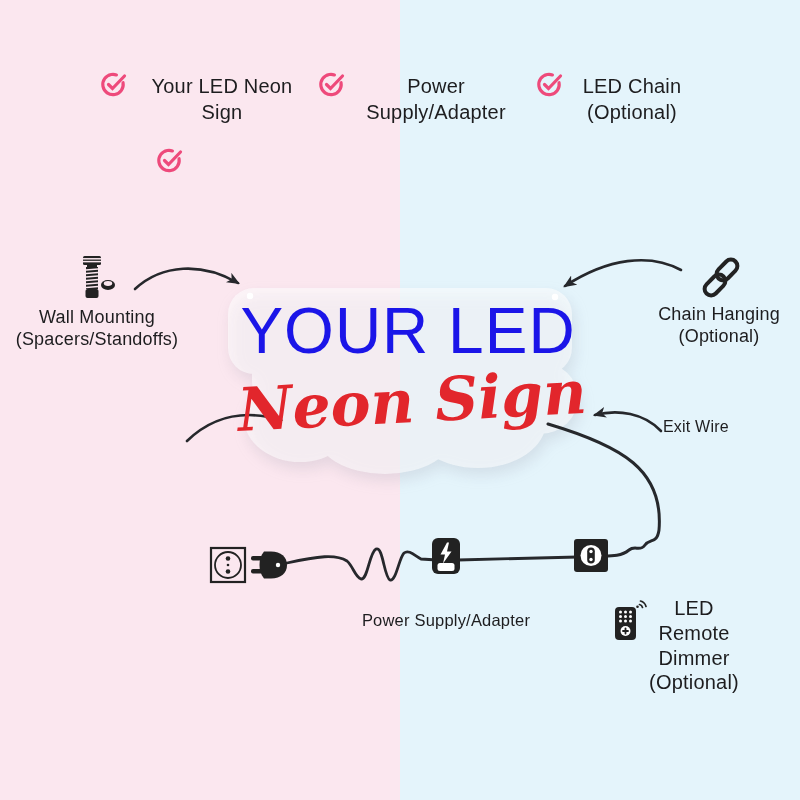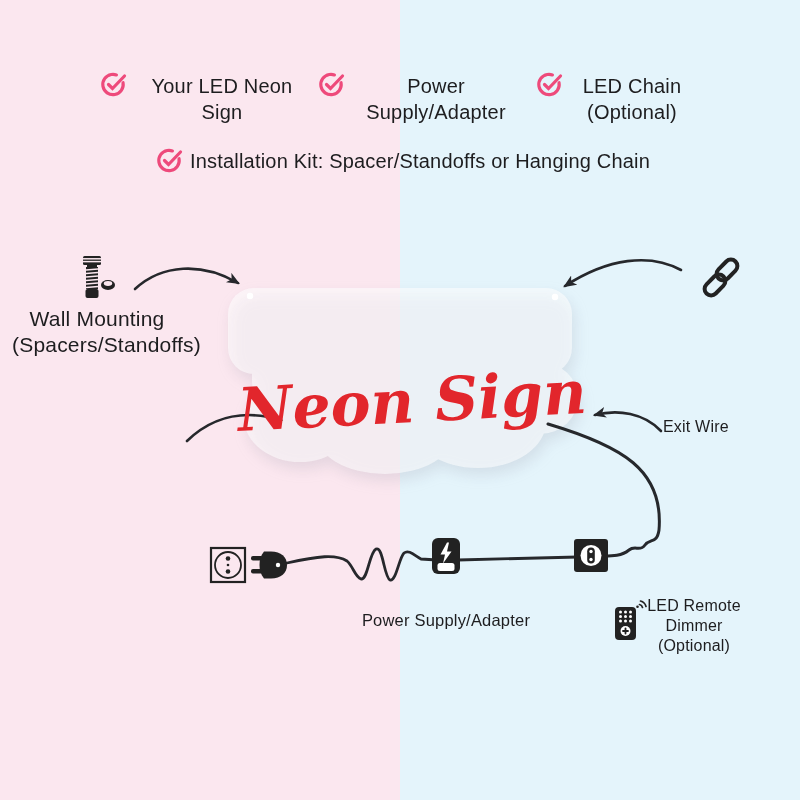--- a/index.html
+++ b/index.html
@@ -6,21 +6,21 @@
   #canvas{position:relative;width:800px;height:800px;overflow:hidden;
           font-family:"Liberation Sans",sans-serif;padding-left:38px;}
   .bg-half{position:absolute;top:0;height:800px;width:400px;}
   #bg-left{left:0;background:#fbe7ef;}
   #bg-right{left:400px;background:#e4f4fb;}
   svg.abs{position:absolute;}
   #overlay{left:0;top:0;}
   .label{position:absolute;color:#1d1d1f;text-align:center;font-weight:500;
          line-height:1.24;letter-spacing:.2px;}
   .check-label{font-size:20px;line-height:1.3;}
-  .callout-label{font-size:21px;}
+  .callout-label{font-size:18px;}
   .single-line{white-space:nowrap;}
   #sign-title{position:absolute;left:408px;top:294px;transform:translateX(-50%);
       color:#1b15e8;font-size:64px;font-weight:500;letter-spacing:1px;
       font-family:"Liberation Sans",sans-serif;white-space:nowrap;}
   #sign-subtitle{position:absolute;left:412px;top:366px;
       transform:translateX(-50%) rotate(-3deg);
       color:#e2262c;font-size:60px;font-style:italic;font-weight:600;
       font-family:"DejaVu Serif",serif;white-space:nowrap;}
 </style>
 </head>
@@ -88,22 +88,22 @@
     </g>
   </svg>
   <div class="label check-label" style="left:567px;top:73px;width:130px">LED Chain (Optional)</div>
 
   <svg class="abs" style="left:156px;top:146px" width="28" height="28" viewBox="0 0 28 28">
     <g fill="none" stroke="#ee4a7b" stroke-width="3.2" stroke-linecap="round">
       <circle cx="13" cy="14.5" r="10.2" stroke-dasharray="53 11.1" transform="rotate(-10 13 14.5)"></circle>
       <path d="M8.5 14.5 L12.5 18.5 L24.5 6"></path>
     </g>
   </svg>
-  <div class="label check-label" style="left:180px;top:148px;width:480px">Installation Kit: Spacer/Standoffs or Hanging Chain</div>
 
+  <div id="sign-title">YOUR LED</div>
   <div id="sign-subtitle">Neon Sign</div>
 
   <svg class="abs" style="left:70px;top:254px" width="48" height="48" viewBox="0 0 48 48">
     <g fill="#222222">
       <rect x="13" y="2" width="18" height="9" rx="1.5"></rect>
       <rect x="17" y="11" width="10" height="3"></rect>
       <rect x="16" y="13" width="12" height="22"></rect>
       <rect x="15.5" y="35" width="13" height="9" rx="2"></rect>
     </g>
     <g stroke="#fbe7ef" stroke-width="1.5">
@@ -120,20 +120,21 @@
     <ellipse cx="38" cy="29.5" rx="4.2" ry="2.4" fill="#fbe7ef"></ellipse>
   </svg>
   <div class="label callout-label" style="left:12px;top:306px;width:170px">Wall Mounting (Spacers/Standoffs)</div>
 
   <svg class="abs" style="left:698px;top:253px" width="46" height="50" viewBox="0 0 46 50">
     <g fill="none" stroke="#222222" stroke-width="4">
       <rect x="-6.5" y="-12" width="13" height="24" rx="6.5" transform="translate(29 17) rotate(45)"></rect>
       <rect x="-6.5" y="-12" width="13" height="24" rx="6.5" transform="translate(17 32) rotate(45)"></rect>
     </g>
   </svg>
+  <div class="label callout-label" style="left:654px;top:303px;width:130px">Chain Hanging (Optional)</div>
 
 
   <div class="label callout-label single-line" style="left:663px;top:417px;font-size:16px">Exit Wire</div>
 
   <svg class="abs" style="left:208px;top:545px" width="40" height="40" viewBox="0 0 40 40">
     <rect x="3" y="3" width="34" height="34" fill="none" stroke="#222222" stroke-width="2.2"></rect>
     <circle cx="20" cy="20" r="13" fill="none" stroke="#222222" stroke-width="1.8"></circle>
     <circle cx="20" cy="13.5" r="2.3" fill="#222222"></circle>
     <circle cx="20" cy="26.5" r="2.3" fill="#222222"></circle>
     <circle cx="20" cy="20" r="1.3" fill="#222222"></circle>
@@ -180,15 +181,15 @@
       <line x1="11" y1="33" x2="16" y2="33"></line>
       <line x1="13.5" y1="30.5" x2="13.5" y2="35.5"></line>
     </g>
     <g fill="none" stroke="#222222" stroke-width="1.7" stroke-linecap="round">
       <path d="M27.5 6.5 A 4 4 0 0 1 30.5 9.5"></path>
       <path d="M28.5 3 A 7.5 7.5 0 0 1 34 8.5"></path>
     </g>
     <circle cx="25.5" cy="8.8" r="1.3" fill="#222222"></circle>
   </svg>
 
-  <div class="label" style="left:639px;top:596px;width:110px;font-size:16px">LED Remote Dimmer (Optional)</div>
+  <div class="label" style="left:639px;top:596px;width:110px;font-size:20px">LED Remote Dimmer (Optional)</div>
 
 </div>
 
 </body></html>

